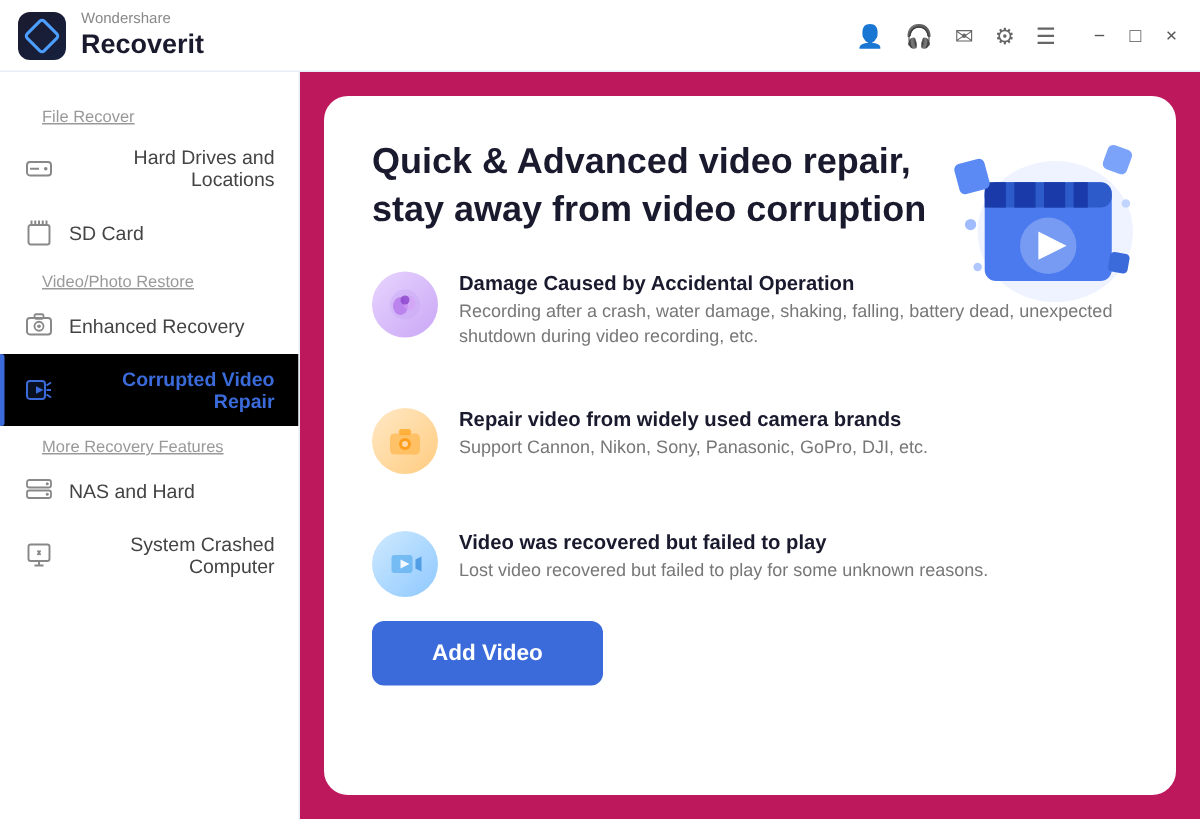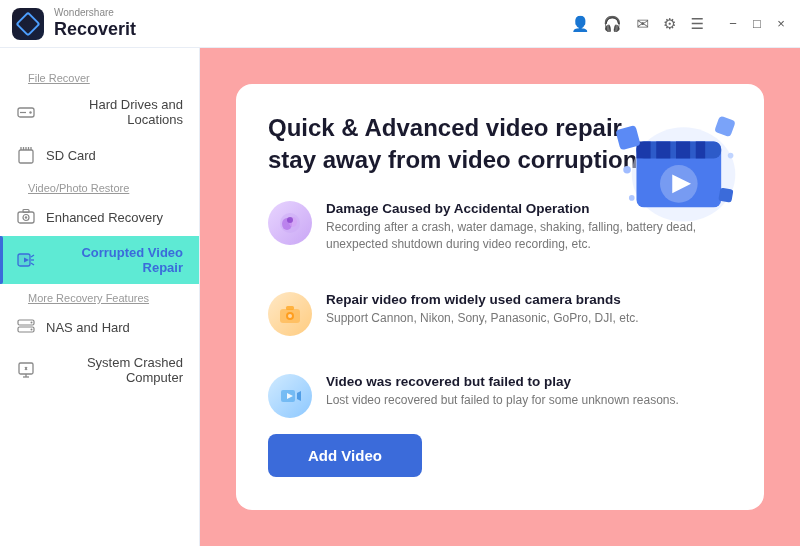--- a/index.html
+++ b/index.html
@@ -115,21 +115,21 @@
       gap: 10px;
       padding: 9px 16px;
       cursor: pointer;
       border-radius: 0;
       font-size: 13px;
       color: #444;
       position: relative;
       text-align: right;
     }
     .sidebar-item.active {
-      background: #5eead4;
+      background: #000000;
       color: #3b6bda;
       font-weight: 600;
     }
     .sidebar-item.active::before {
       content: '';
       position: absolute;
       left: 0;
       top: 0;
       bottom: 0;
       width: 3px;
@@ -142,23 +142,23 @@
       display: flex;
       align-items: center;
       justify-content: center;
       font-size: 14px;
       flex-shrink: 0;
     }
 
     
     .content {
       flex: 1;
-      padding: 36px;
+      padding: 16px;
       overflow-y: auto;
-      background: #fca5a5;
+      background: #be185d;
     }
 
     .content-card {
       background: #fff;
       border-radius: 16px;
       padding: 28px 32px 28px 32px;
       height: 100%;
       position: relative;
       overflow: hidden;
     }

